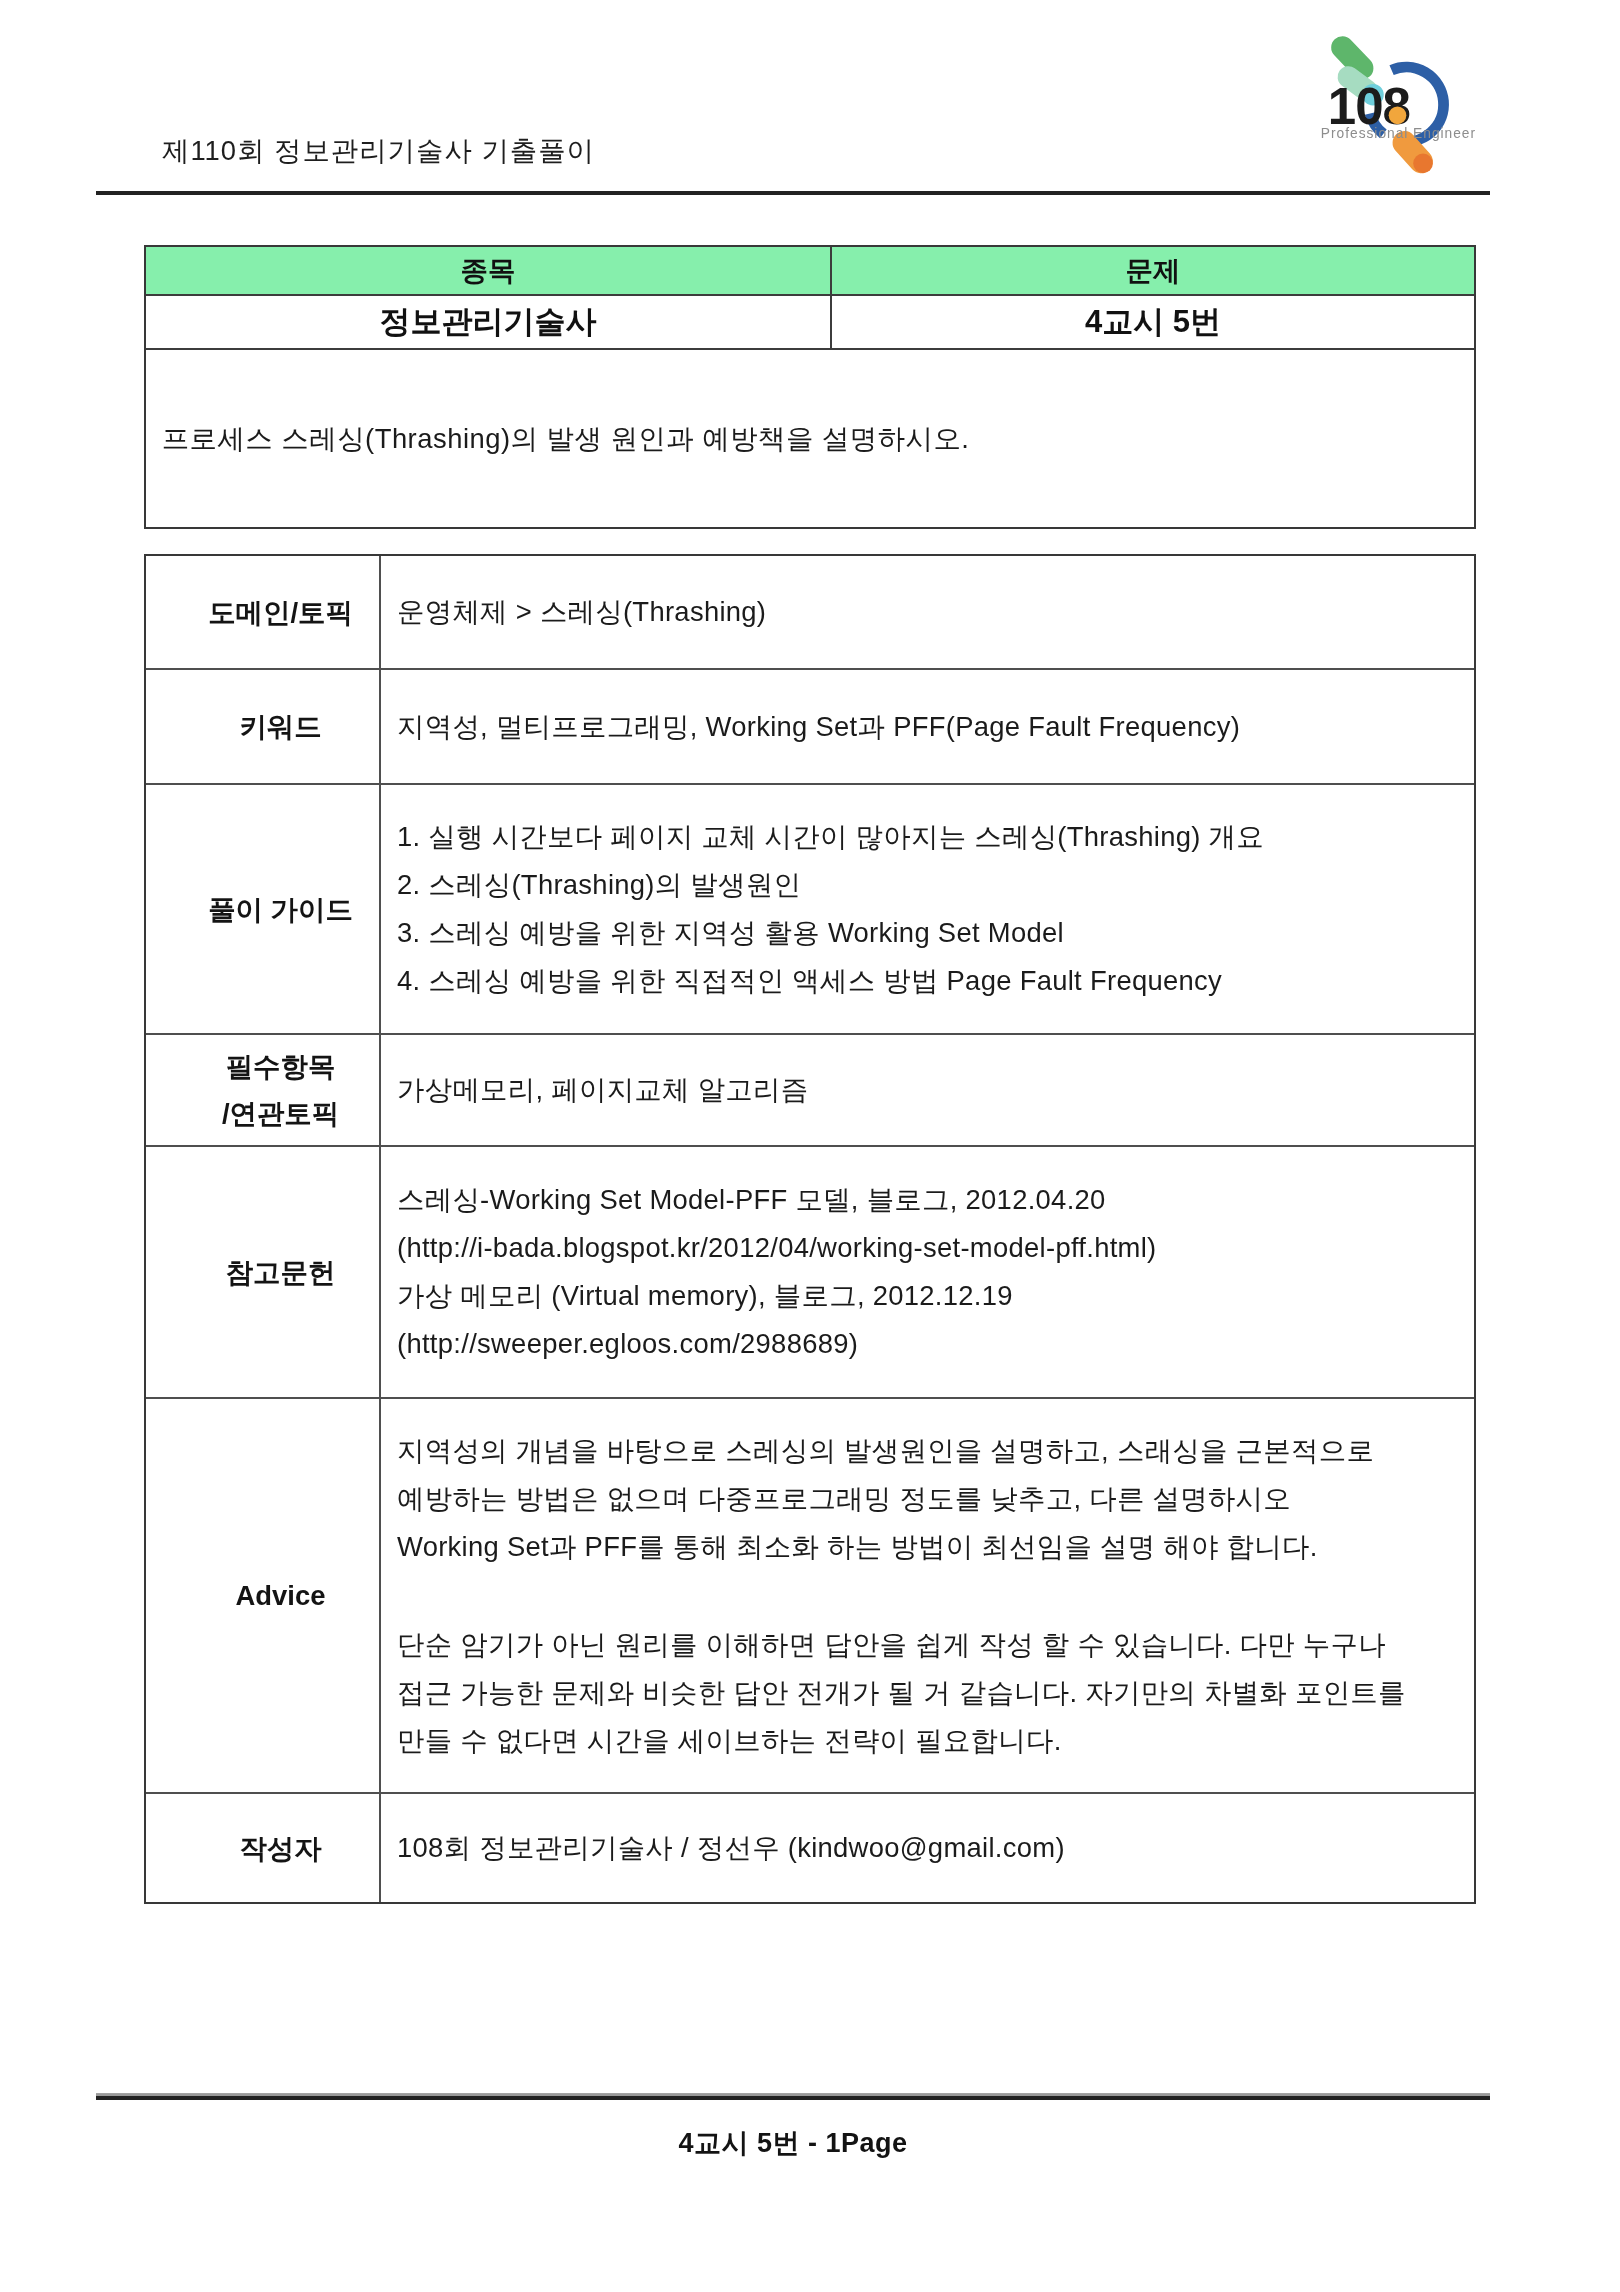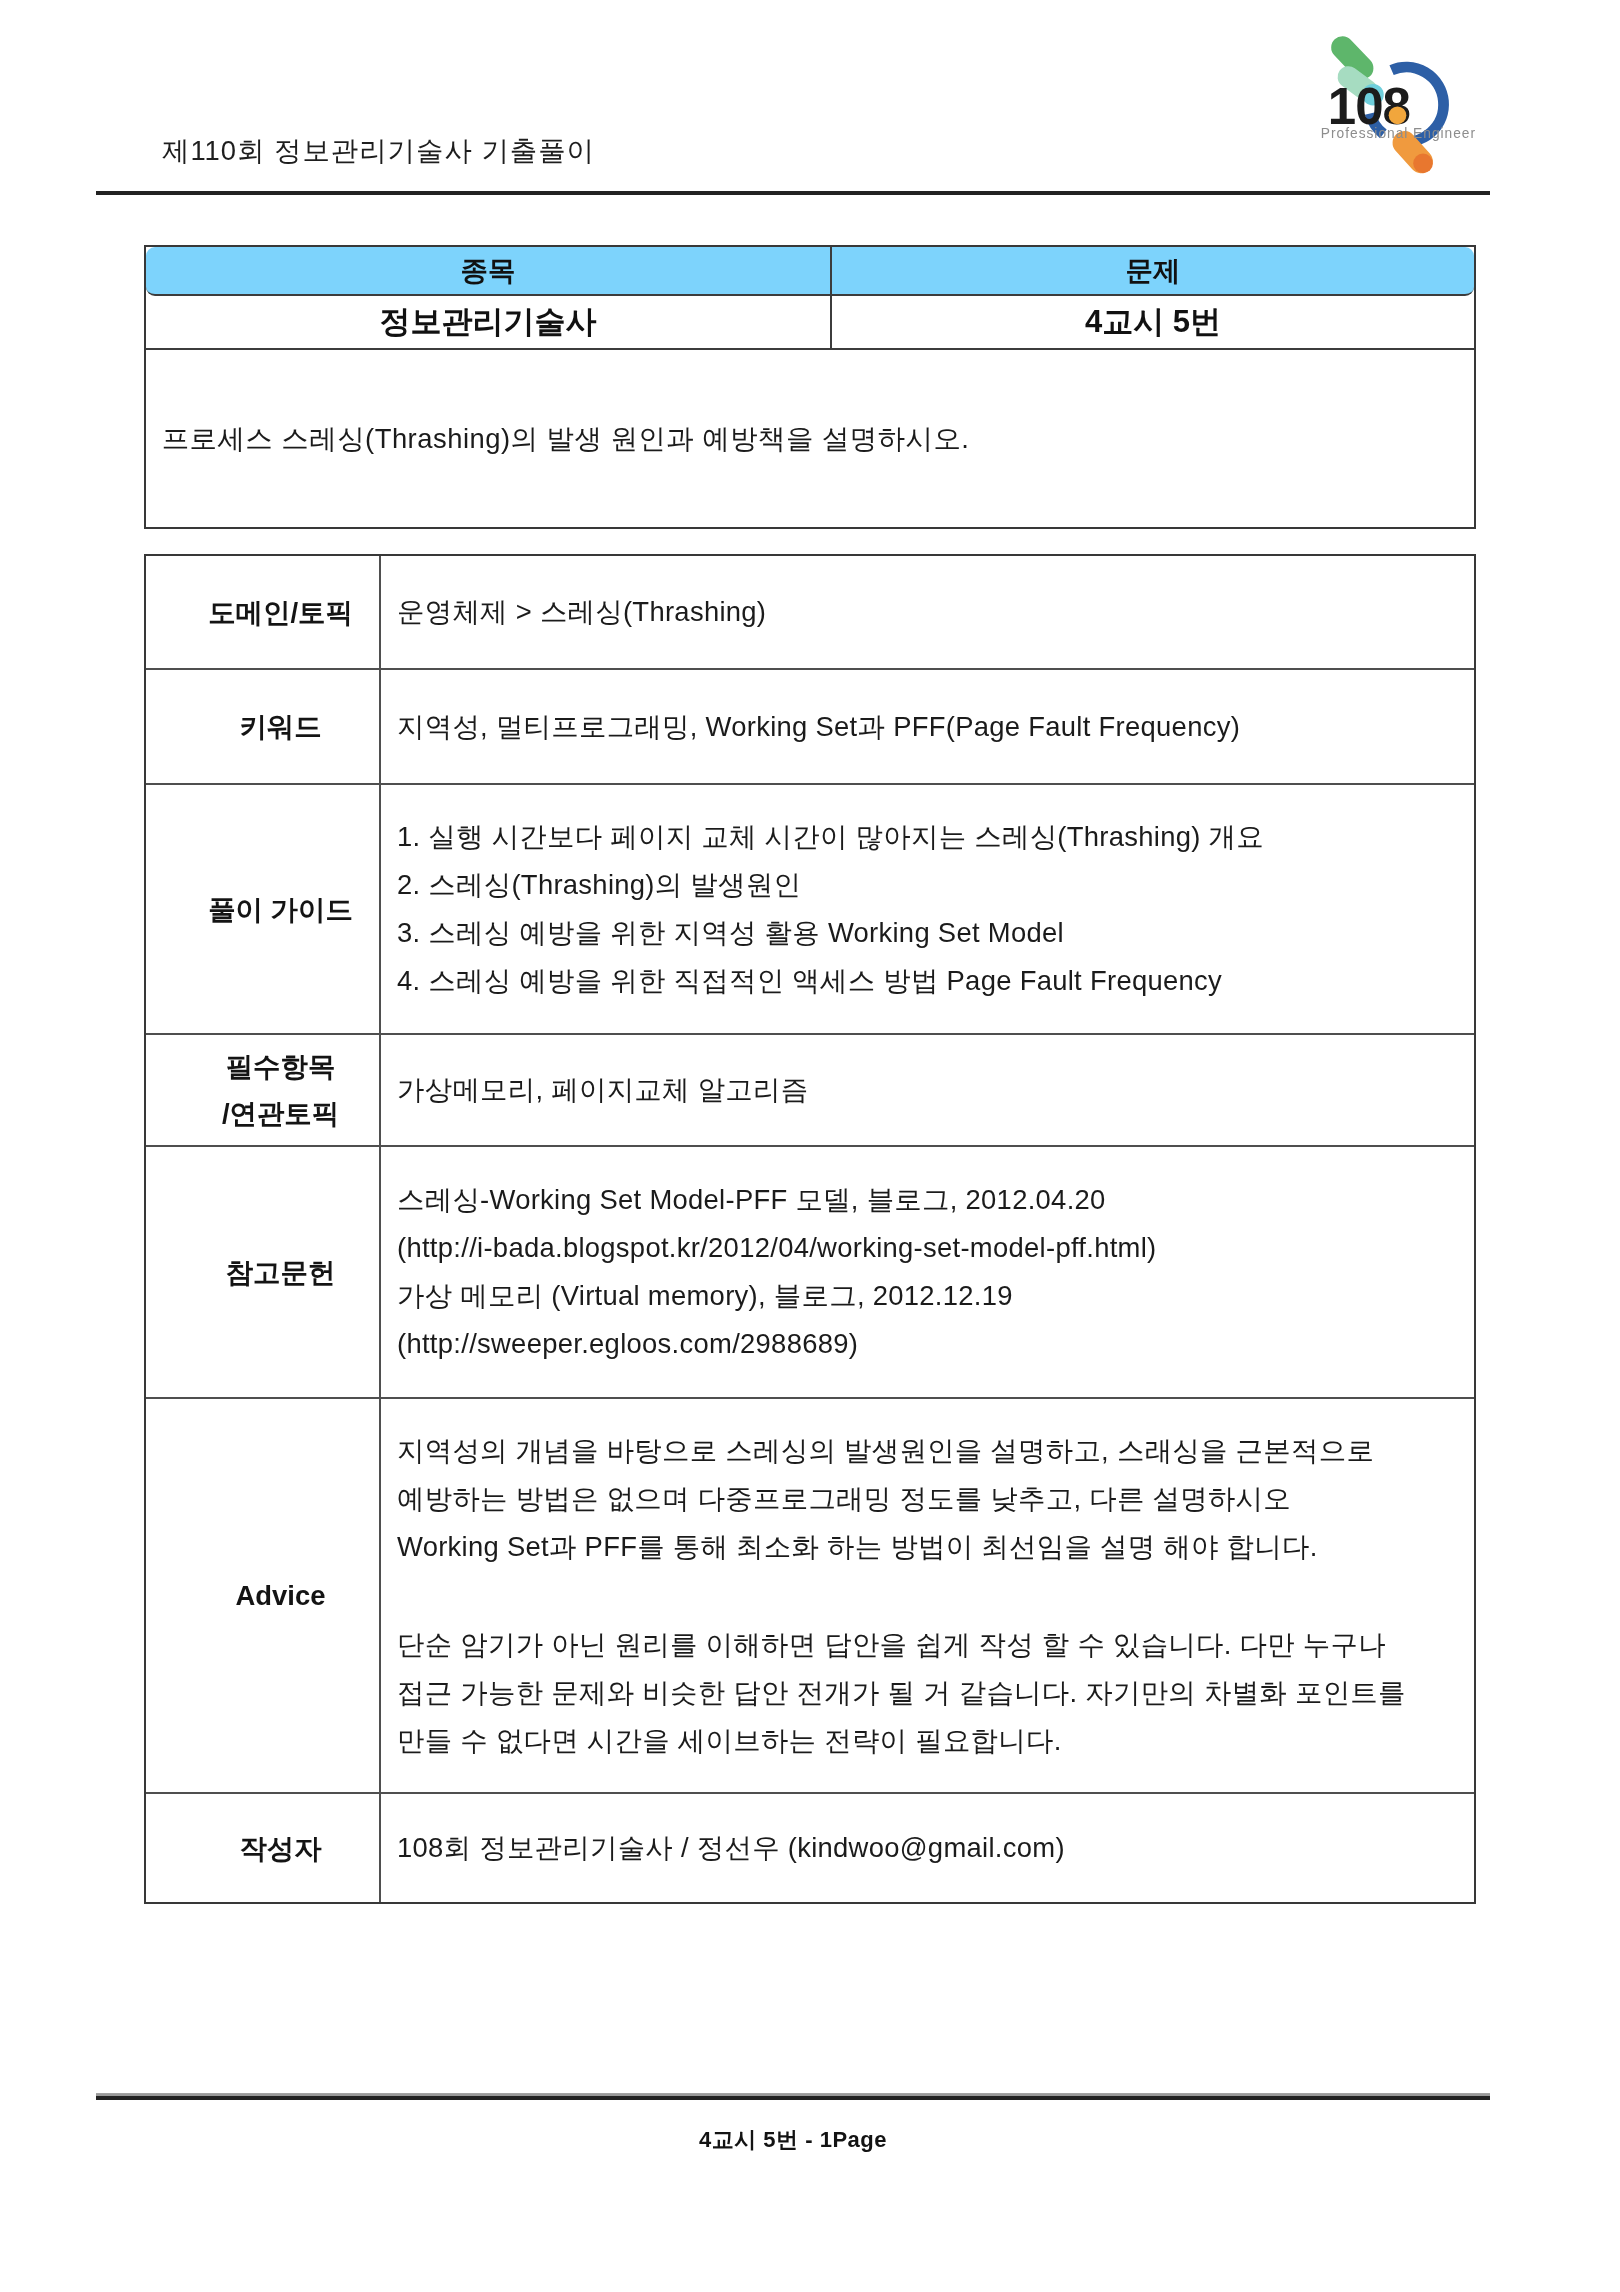--- a/index.html
+++ b/index.html
@@ -21,21 +21,21 @@
   .rule{position:absolute;left:96px;width:1394px;background:#222;}
   .rule-top{top:191px;height:3.9px;}
   .rule-bottom{top:2096px;height:3.9px;box-shadow:0 -2.9px 0 #9a9a9a;}
   
   .t1{
     position:absolute;left:144px;top:245px;width:1332px;
     border:2px solid #383838;box-sizing:border-box;
     background:#fff;
   }
   .t1-row{display:flex;box-sizing:border-box;}
-  .t1-head{height:49px;background:#7dd3fc;border-bottom:2px solid #3c3c3c;border-radius:9px;}
+  .t1-head{height:49px;background:#86efac;border-bottom:2px solid #3c3c3c;}
   .t1-vals{height:54px;border-bottom:2px solid #3c3c3c;}
   .cell{display:flex;align-items:center;justify-content:center;box-sizing:border-box;}
   .t1 .c1{width:686px;border-right:2px solid #3c3c3c;}
   .t1 .c2{flex:1;}
   .t1-hcell{font-size:27.4px;font-weight:bold;color:#111;}
   .t1-vcell{font-size:31px;font-weight:bold;color:#111;}
   .t1-question{
     height:177px;display:flex;align-items:center;
     padding-left:15.7px;font-size:27.4px;letter-spacing:0.5px;
   }
@@ -55,21 +55,21 @@
     flex:1;display:flex;flex-direction:column;justify-content:center;
     padding-left:16px;box-sizing:border-box;
     font-size:27.4px;line-height:48px;letter-spacing:0.3px;border-radius:23px;
   }
   .r1{height:112px;} .r2{height:115px;} .r3{height:250px;}
   .r4{height:112px;} .r5{height:252px;} .r6{height:395px;} .r7{height:110px;}
   .para + .para{margin-top:50px;}
   
   .footer-text{
     position:absolute;left:96px;top:2125px;width:1394px;
-    text-align:center;font-size:22px;font-weight:bold;color:#131313;
+    text-align:center;font-size:27px;font-weight:bold;color:#131313;
     letter-spacing:0.5px;
   }
 </style>
 </head>
 <body>
 
 <div class="page">
 
   <div class="doc-title">제110회 정보관리기술사 기출풀이</div>
 

